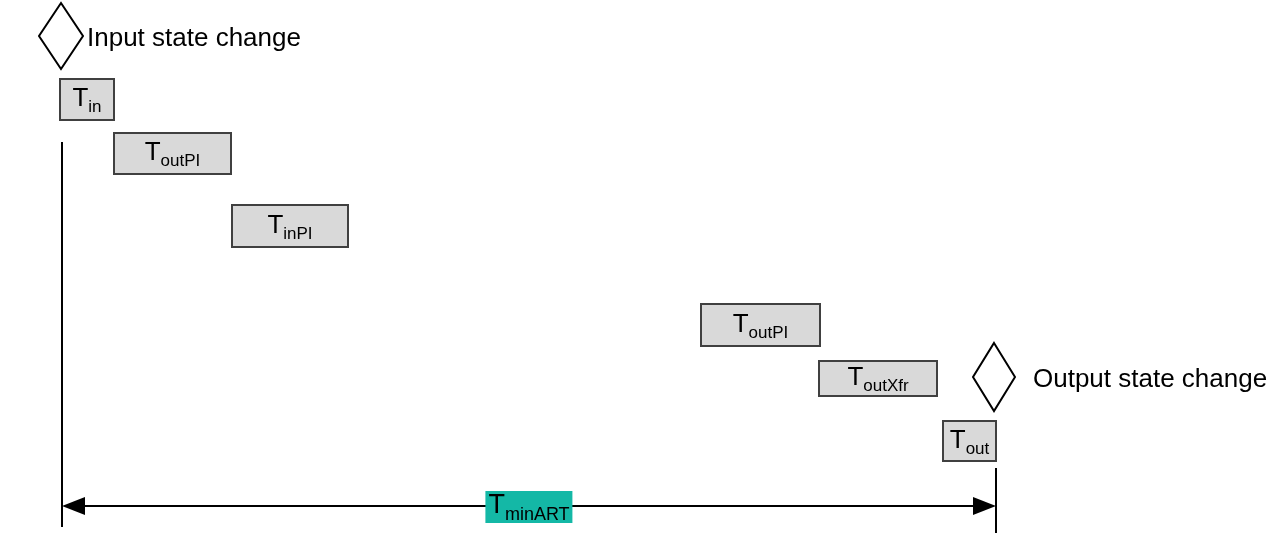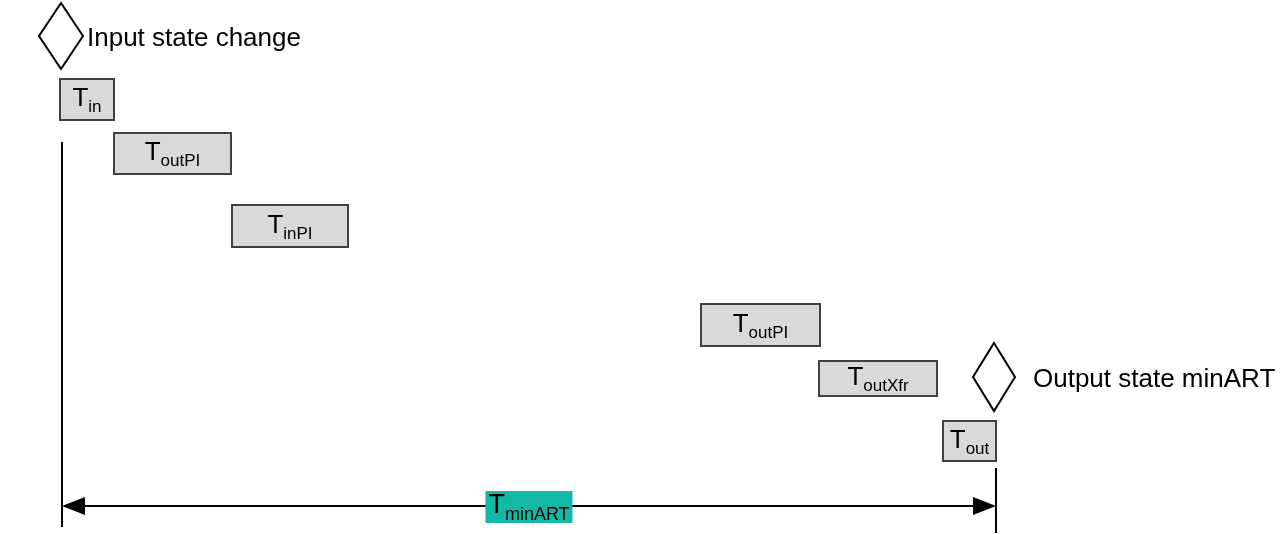--- a/index.html
+++ b/index.html
@@ -66,21 +66,21 @@
     <line x1="62" y1="142" x2="62" y2="527" stroke="#000000" stroke-width="2"></line>
 
     <line x1="996" y1="468" x2="996" y2="533" stroke="#000000" stroke-width="2"></line>
 
     <line x1="80" y1="506" x2="978" y2="506" stroke="#000000" stroke-width="2"></line>
     <polygon points="62,506 85,497 85,515" fill="#000000"></polygon>
     <polygon points="996,506 973,497 973,515" fill="#000000"></polygon>
   </svg>
 
   <div class="marker-label" id="input-label">Input state change</div>
-  <div class="marker-label" id="output-label">Output state minART</div>
+  <div class="marker-label" id="output-label">Output state change</div>
 
   <div class="stage-box" id="box-tin">
     <span><span class="lbl-main">T</span><span class="lbl-sub">in</span></span>
   </div>
   <div class="stage-box" id="box-tinxfr">
     <span><span class="lbl-main">T</span><span class="lbl-sub">outPI</span></span>
   </div>
   <div class="stage-box" id="box-tinpi">
     <span><span class="lbl-main">T</span><span class="lbl-sub">inPI</span></span>
   </div>

